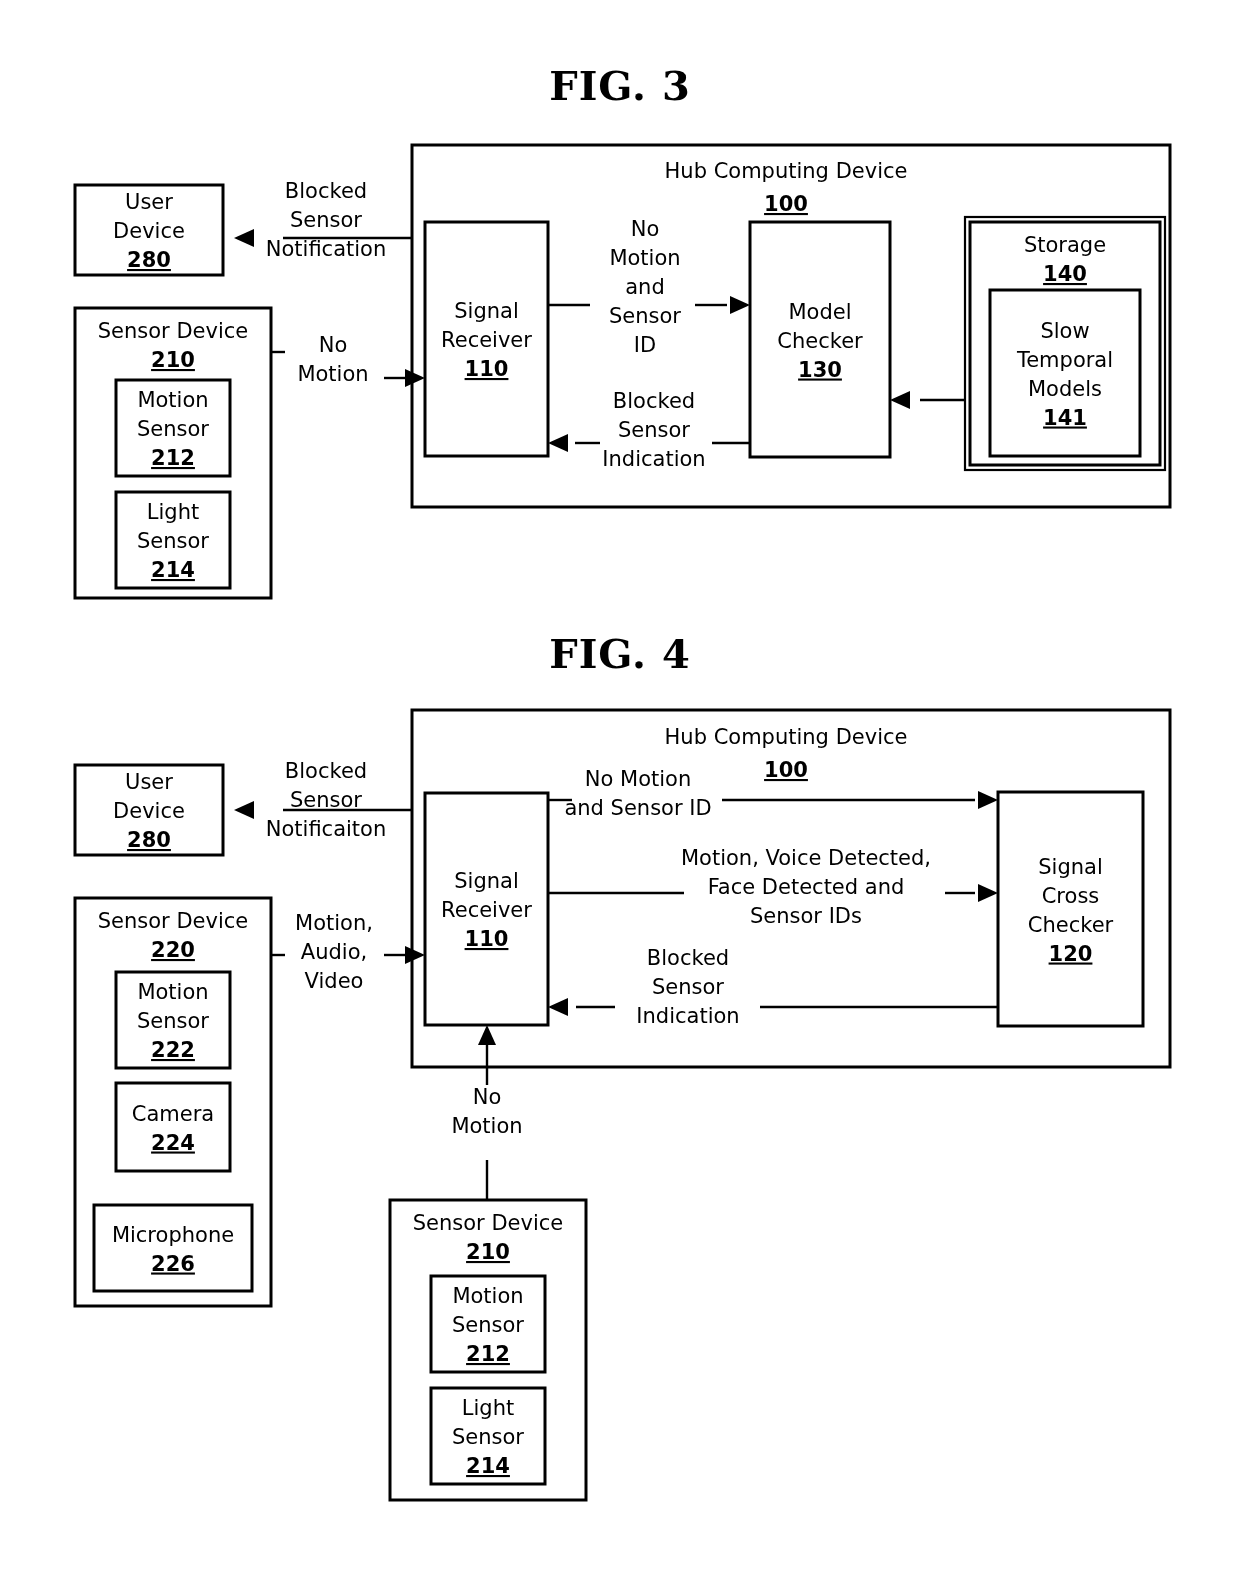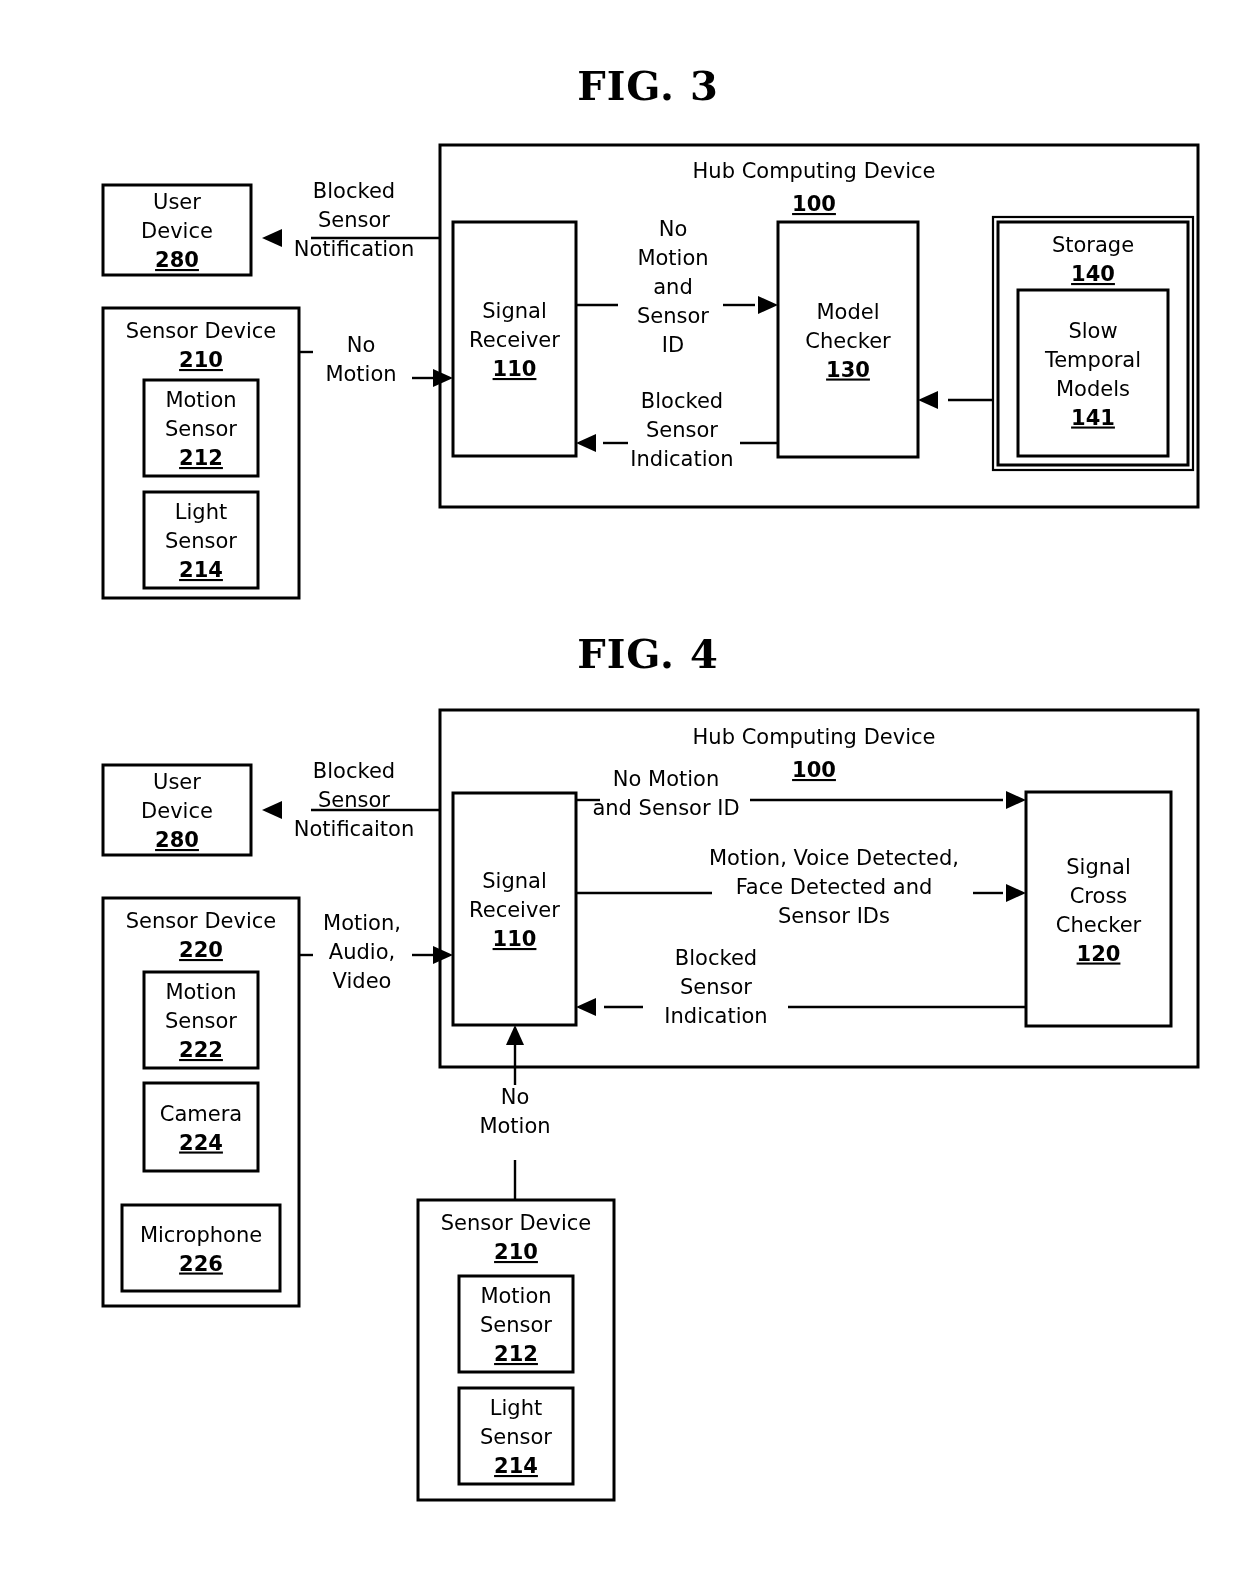--- a/index.html
+++ b/index.html
@@ -14,21 +14,20 @@
     font-family: "DejaVu Sans", sans-serif;
     color: #000000;
     overflow: hidden;
   }
   #sheet {
     position: absolute;
     left: 0;
     top: 0;
     width: 1044px;
     height: 1581px;
-    padding-left: 28px;
   }
   .fig-title {
     font-family: "DejaVu Serif", serif;
     font-weight: bold;
     font-size: 40px;
     letter-spacing: 1px;
   }
   .box-label {
     font-family: "DejaVu Sans", sans-serif;
     font-size: 21px;

